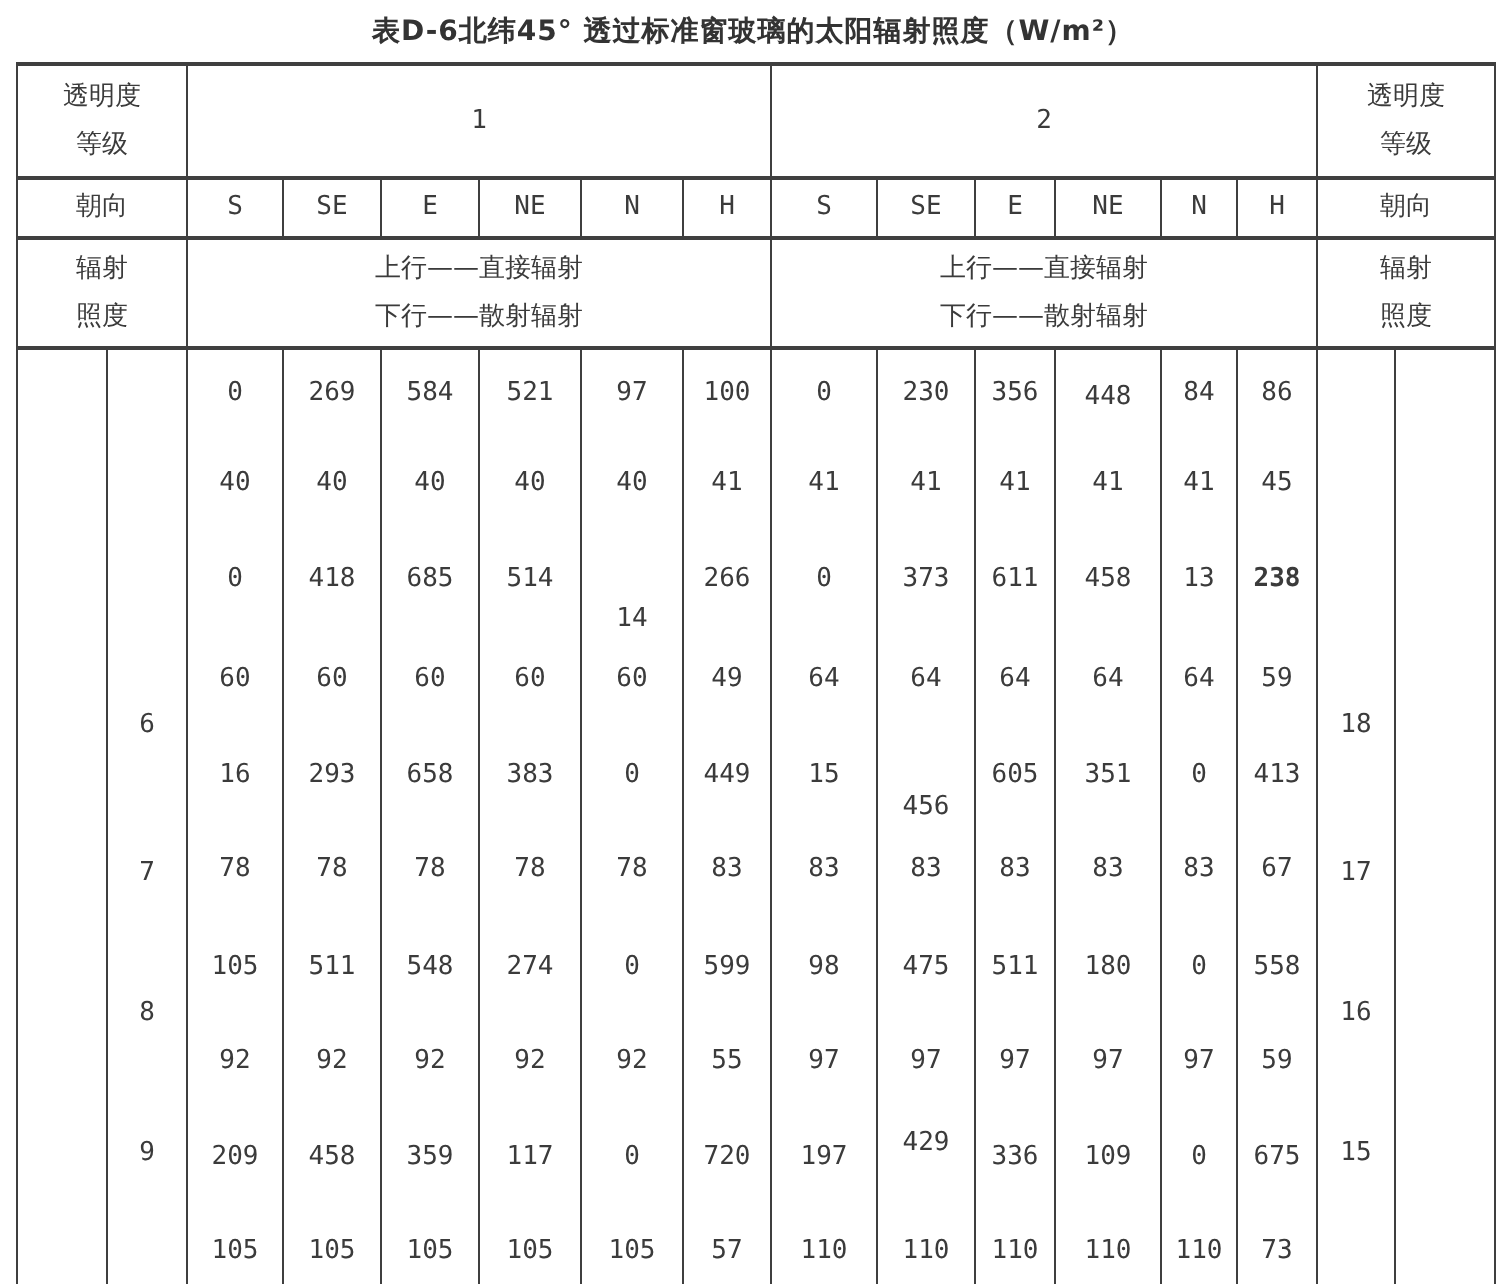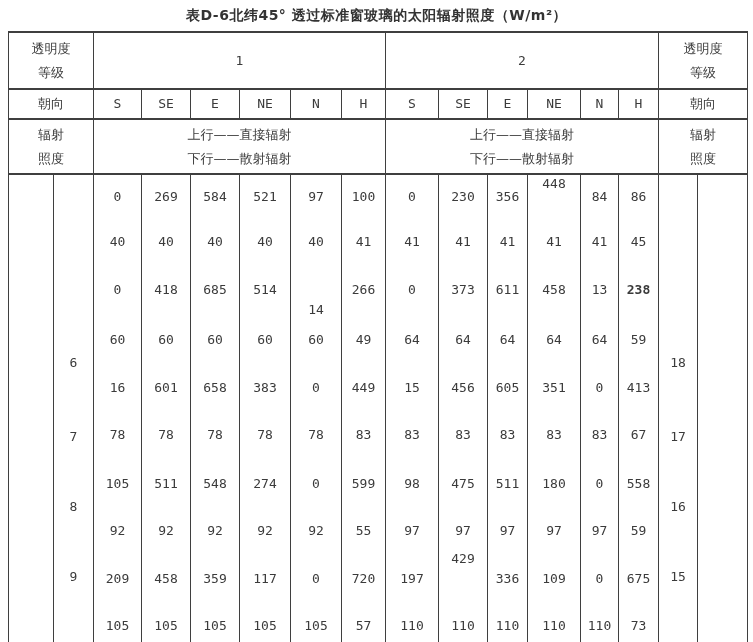--- a/index.html
+++ b/index.html
@@ -129,21 +129,21 @@
       <span class="val" style="top: 300px;">105</span>
       <span class="val" style="top: 347px;">92</span>
       <span class="val" style="top: 395px;">209</span>
       <span class="val" style="top: 442px;">105</span>
     </div>
   <div class="c datacell">
       <span class="val" style="top: 13px;">269</span>
       <span class="val" style="top: 58px;">40</span>
       <span class="val" style="top: 106px;">418</span>
       <span class="val" style="top: 156px;">60</span>
-      <span class="val" style="top: 204px;">601</span>
+      <span class="val" style="top: 204px;">293</span>
       <span class="val" style="top: 251px;">78</span>
       <span class="val" style="top: 300px;">511</span>
       <span class="val" style="top: 347px;">92</span>
       <span class="val" style="top: 395px;">458</span>
       <span class="val" style="top: 442px;">105</span>
     </div>
   <div class="c datacell">
       <span class="val" style="top: 13px;">584</span>
       <span class="val" style="top: 58px;">40</span>
       <span class="val" style="top: 106px;">685</span>
@@ -201,41 +201,41 @@
       <span class="val" style="top: 300px;">98</span>
       <span class="val" style="top: 347px;">97</span>
       <span class="val" style="top: 395px;">197</span>
       <span class="val" style="top: 442px;">110</span>
     </div>
   <div class="c datacell">
       <span class="val" style="top: 13px;">230</span>
       <span class="val" style="top: 58px;">41</span>
       <span class="val" style="top: 106px;">373</span>
       <span class="val" style="top: 156px;">64</span>
-      <span class="val" style="top: 204px;">456</span>
+      <span class="val" style="top: 220px;">456</span>
       <span class="val" style="top: 251px;">83</span>
       <span class="val" style="top: 300px;">475</span>
       <span class="val" style="top: 347px;">97</span>
-      <span class="val" style="top: 375px;">429</span>
+      <span class="val" style="top: 388px;">429</span>
       <span class="val" style="top: 442px;">110</span>
     </div>
   <div class="c datacell">
       <span class="val" style="top: 13px;">356</span>
       <span class="val" style="top: 58px;">41</span>
       <span class="val" style="top: 106px;">611</span>
       <span class="val" style="top: 156px;">64</span>
       <span class="val" style="top: 204px;">605</span>
       <span class="val" style="top: 251px;">83</span>
       <span class="val" style="top: 300px;">511</span>
       <span class="val" style="top: 347px;">97</span>
       <span class="val" style="top: 395px;">336</span>
       <span class="val" style="top: 442px;">110</span>
     </div>
   <div class="c datacell">
-      <span class="val" style="top: 0;">448</span>
+      <span class="val" style="top: 15px;">448</span>
       <span class="val" style="top: 58px;">41</span>
       <span class="val" style="top: 106px;">458</span>
       <span class="val" style="top: 156px;">64</span>
       <span class="val" style="top: 204px;">351</span>
       <span class="val" style="top: 251px;">83</span>
       <span class="val" style="top: 300px;">180</span>
       <span class="val" style="top: 347px;">97</span>
       <span class="val" style="top: 395px;">109</span>
       <span class="val" style="top: 442px;">110</span>
     </div>

